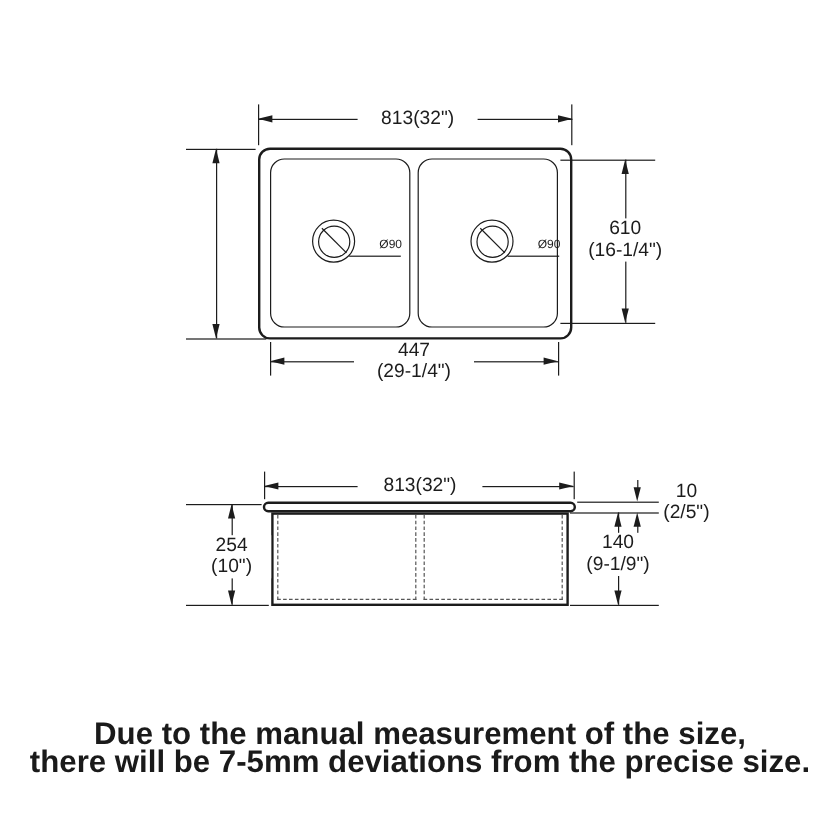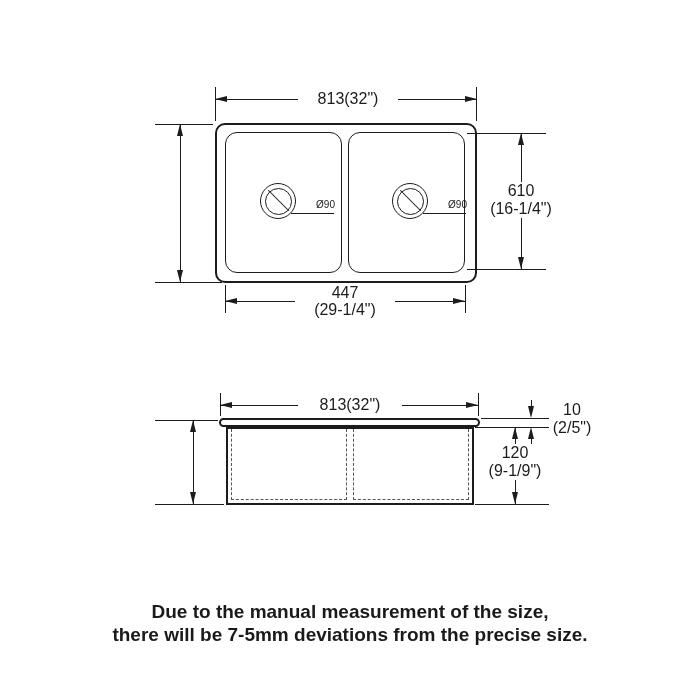--- a/index.html
+++ b/index.html
@@ -22,21 +22,21 @@
   .rim{border:2px solid #1c1c1c;border-radius:5px;}
   .body{border:2px solid #1c1c1c;}
   .dash{border:1px dashed #555;border-top:none;}
   .circ{position:absolute;box-sizing:border-box;border:1.5px solid #1c1c1c;border-radius:50%;}
   .diag{position:absolute;height:0;border-top:1.5px solid #1c1c1c;transform:rotate(45deg);transform-origin:center;}
   
   .dlab{position:absolute;background:#fff;text-align:center;font-size:16px;line-height:18px;white-space:nowrap;}
   .dlab div{pointer-events:none;}
   .olab{position:absolute;text-align:right;font-size:10px;line-height:16px;white-space:nowrap;}
   .disclaimer{position:absolute;left:0;top:600px;width:700px;text-align:center;
-    font-size:19px;line-height:23px;font-weight:bold;color:#1a1a1a;}
+    font-size:26px;line-height:23px;font-weight:bold;color:#1a1a1a;}
 </style>
 </head>
 <body>
 
 <div id="canvas">
 
   <div class="vl" style="left:215px;top:87px;height:34px;"></div>
   <div class="vl" style="left:476px;top:87px;height:34px;"></div>
   <div class="hl" style="left:215px;top:99px;width:262px;"></div>
   <div class="aL" style="left:215px;top:96px;"></div>
@@ -103,38 +103,42 @@
   <div class="rect rim" style="left:219px;top:418px;width:261px;height:9px;"></div>
   <div class="rect body" style="left:226px;top:427px;width:248px;height:78px;"></div>
   <div class="rect dash" style="left:231px;top:429px;width:116px;height:71px;"></div>
   <div class="rect dash" style="left:353px;top:429px;width:116px;height:71px;"></div>
 
   <div class="hl" style="left:155px;top:420px;width:63px;"></div>
   <div class="hl" style="left:155px;top:504px;width:69px;"></div>
   <div class="vl" style="left:193px;top:420px;height:84px;"></div>
   <div class="aU" style="left:190px;top:420px;"></div>
   <div class="aD" style="left:190px;top:492px;"></div>
+  <div class="dlab" style="left:160px;top:446px;width:66px;">
+    <div>254</div>
+    <div>(10")</div>
+  </div>
 
   <div class="hl" style="left:481px;top:418px;width:68px;"></div>
   <div class="hl" style="left:475px;top:427px;width:74px;"></div>
   <div class="vl" style="left:531px;top:400px;height:10px;"></div>
   <div class="aD" style="left:528px;top:406px;"></div>
   <div class="vl" style="left:531px;top:437px;height:10px;"></div>
   <div class="aU" style="left:528px;top:427px;"></div>
   <div class="dlab" style="left:542px;top:401px;width:60px;background:transparent;">
     <div>10</div>
     <div>(2/5")</div>
   </div>
 
   <div class="vl" style="left:515px;top:427px;height:77px;"></div>
   <div class="aU" style="left:512px;top:427px;"></div>
   <div class="aD" style="left:512px;top:492px;"></div>
   <div class="hl" style="left:475px;top:504px;width:74px;"></div>
   <div class="dlab" style="left:480px;top:444px;width:70px;">
-    <div>120</div>
+    <div>140</div>
     <div>(9-1/9")</div>
   </div>
 
   <div class="disclaimer">
     <div>Due to the manual measurement of the size,</div>
     <div>there will be 7-5mm deviations from the precise size.</div>
   </div>
 
 </div>
 

